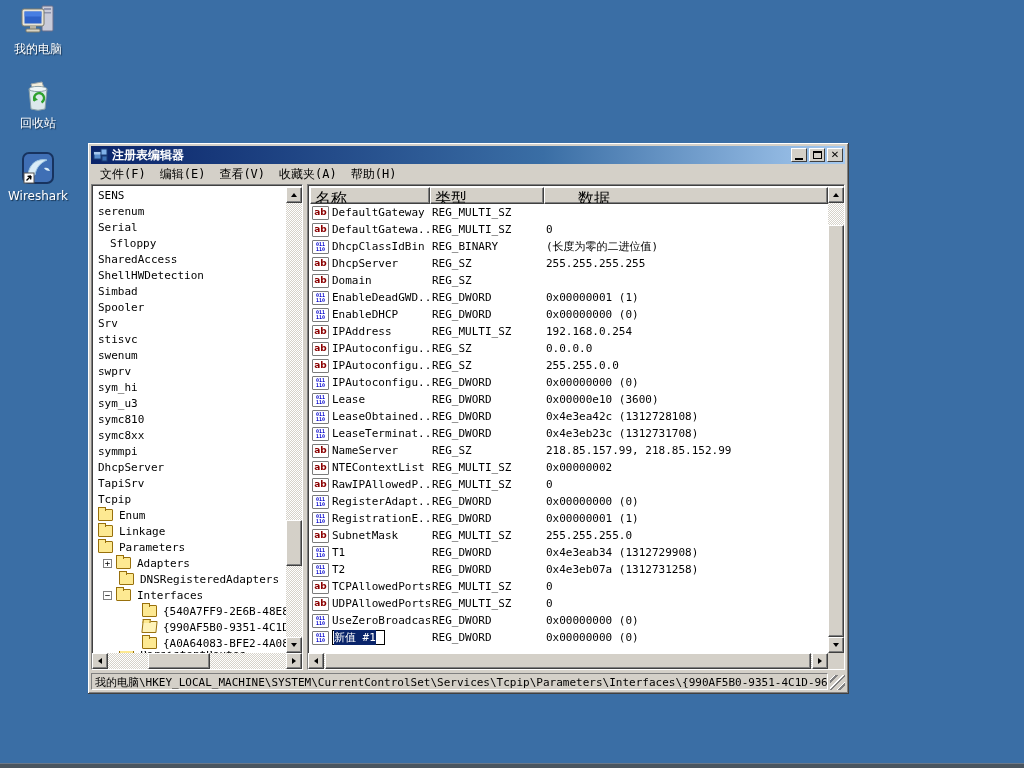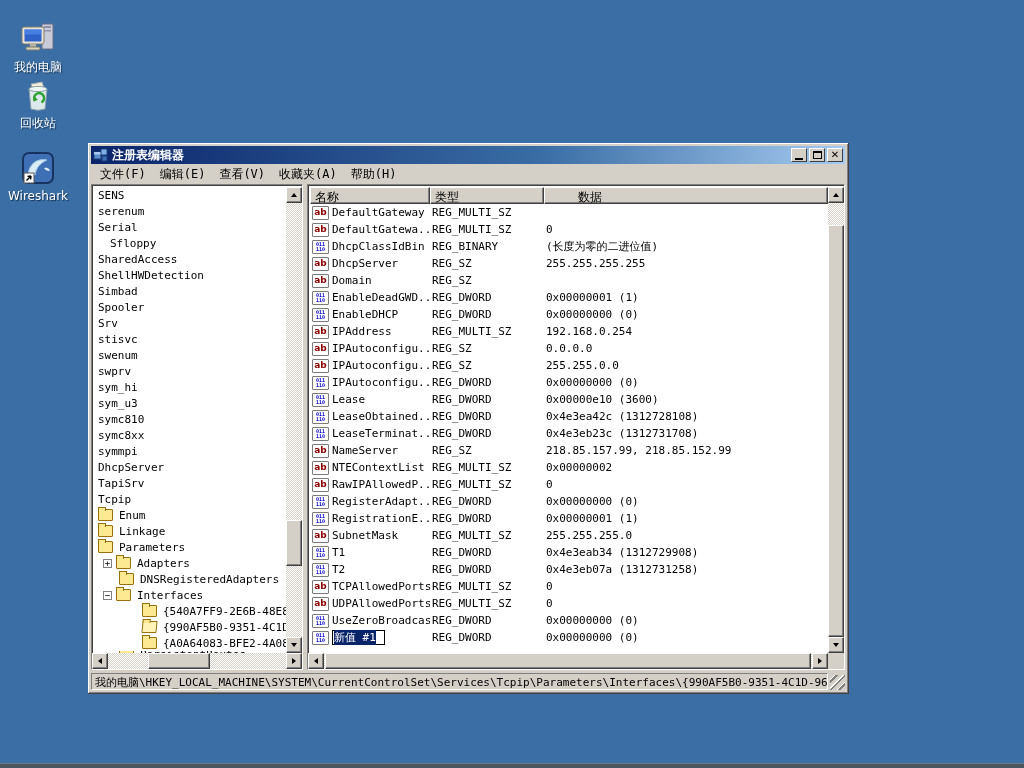--- a/index.html
+++ b/index.html
@@ -67,21 +67,21 @@
   .trow .tlabel { padding:0 2px; color:#000; }
   .expander { width:9px; height:9px; flex:0 0 9px; border:1px solid #808080; background:#fff;
     font:9px/7px "DejaVu Sans Mono", monospace; text-align:center; color:#000; margin-right:4px; }
   .folder { width:15px; height:12px; flex:0 0 15px; position:relative; margin-right:4px;
     background:#FDE992; border:1px solid #98700c; border-radius:1px; }
   .folder::before { content:""; position:absolute; left:-1px; top:-3px; width:6px; height:3px;
     background:#FDE992; border:1px solid #98700c; border-bottom:none; }
   .folder.open { background:#FFF3B8; transform:skewX(-6deg); }
 
   
-  .list-header { height:17px; flex:0 0 17px; display:flex; font-size:12px; background:#D4D0C8; }
+  .list-header { height:17px; flex:0 0 17px; display:flex; font-size:16px; background:#D4D0C8; }
   .hdr-cell { border:1px solid; border-color:#fff #404040 #404040 #fff;
     box-shadow:inset -1px -1px 0 #808080; padding:1px 4px; overflow:hidden; white-space:nowrap; }
   #list-rows { flex:1; overflow:hidden; font-size:11px; }
   .vrow { height:17px; display:flex; align-items:center; white-space:nowrap; }
   .vcell-name { width:120px; flex:0 0 120px; display:flex; align-items:center; overflow:hidden; }
   .vcell-type { width:114px; flex:0 0 114px; overflow:hidden; padding-left:2px; }
   .vcell-data { flex:1; overflow:hidden; padding-left:2px; }
   .vicon { width:17px; height:14px; flex:0 0 17px; margin:0 3px 0 2px; background:#fff;
     border:1px solid #7b7b7b; border-radius:1px; display:flex; flex-direction:column;
     align-items:center; justify-content:center; overflow:hidden; }
@@ -96,21 +96,21 @@
   .status-field { flex:1; height:17px; border:1px solid; border-color:#808080 #fff #fff #808080;
     font-size:11px; padding:1px 3px; overflow:hidden; white-space:nowrap; color:#000; }
   .grip { width:15px; height:15px; margin-left:2px;
     background:repeating-linear-gradient(135deg, transparent 0 3px, #fff 3px 4px, #808080 4px 6px); }
 </style>
 </head>
 <body>
 
 <div id="screen">
 
-  <div class="desk-icon" style="left:0px; top:22px;">
+  <div class="desk-icon" style="left:0px; top:4px;">
     <svg class="ic" width="36" height="34" viewBox="0 0 36 34">
       <rect x="22" y="2" width="11" height="25" rx="1" fill="#C9CBD9" stroke="#6a6f8a"></rect>
       <rect x="24" y="4" width="7" height="2" fill="#8d93ad"></rect>
       <rect x="24" y="8" width="7" height="1.5" fill="#8d93ad"></rect>
       <rect x="2" y="5" width="22" height="17" rx="2" fill="#E8E5D8" stroke="#7d7a6a"></rect>
       <rect x="4.5" y="7.5" width="17" height="12" fill="#2E62C8"></rect>
       <rect x="4.5" y="7.5" width="17" height="5" fill="#4E86E8" opacity="0.8"></rect>
       <rect x="10" y="22" width="6" height="3" fill="#b8b4a4"></rect>
       <rect x="6" y="25" width="14" height="3" rx="1" fill="#d8d4c4" stroke="#7d7a6a"></rect>
     </svg>

